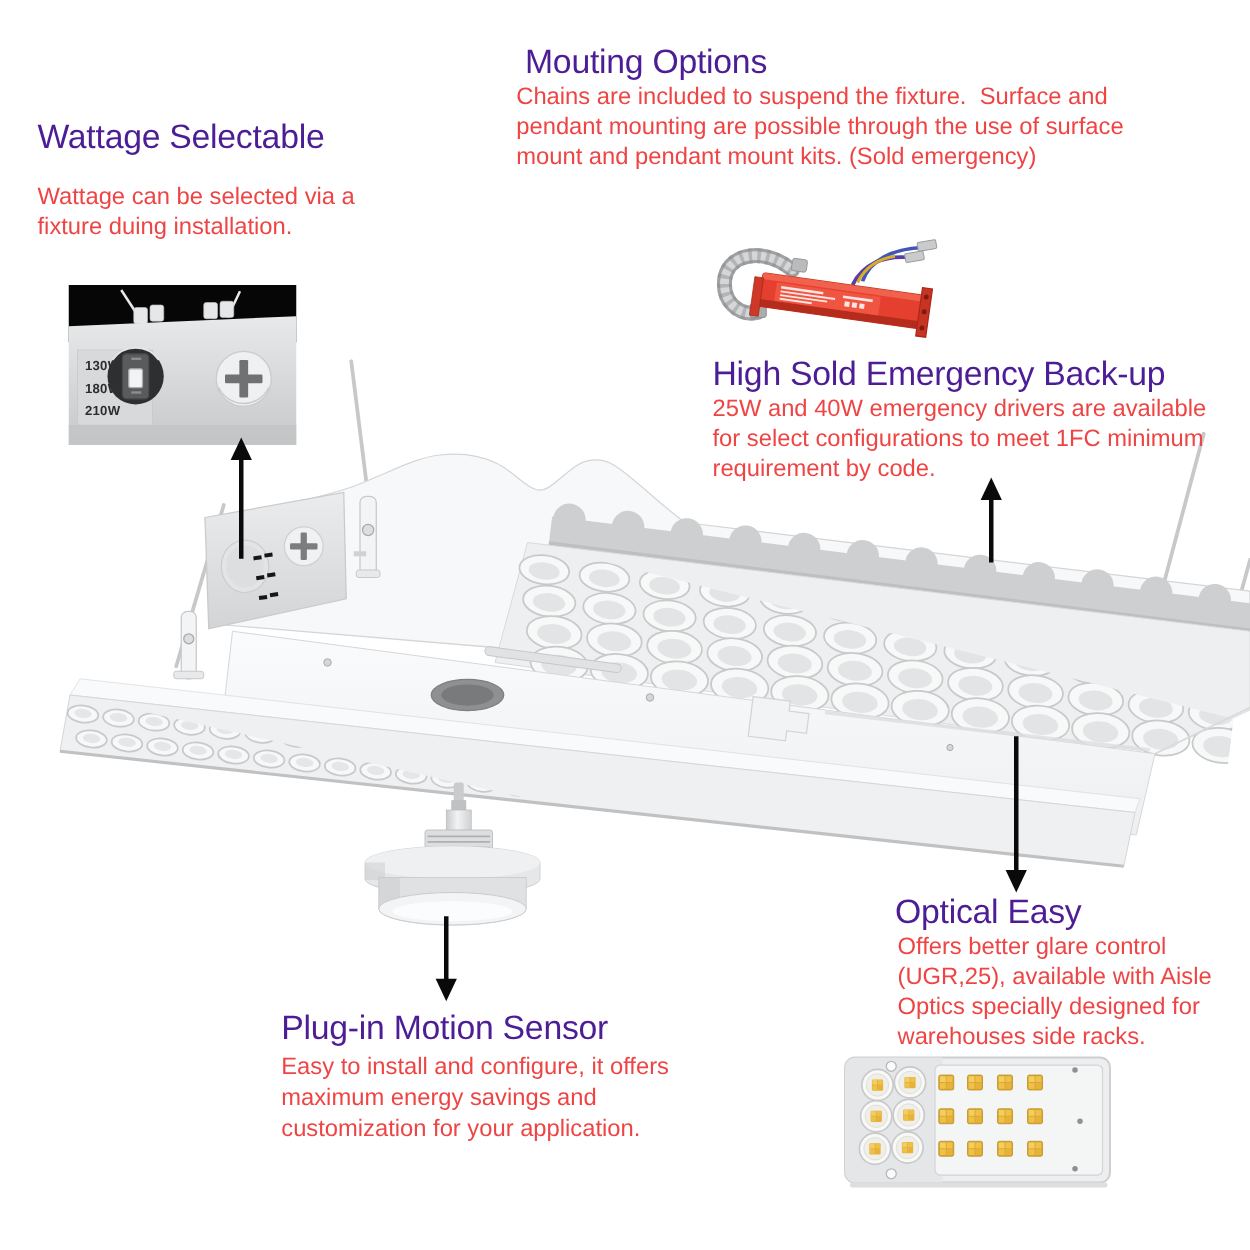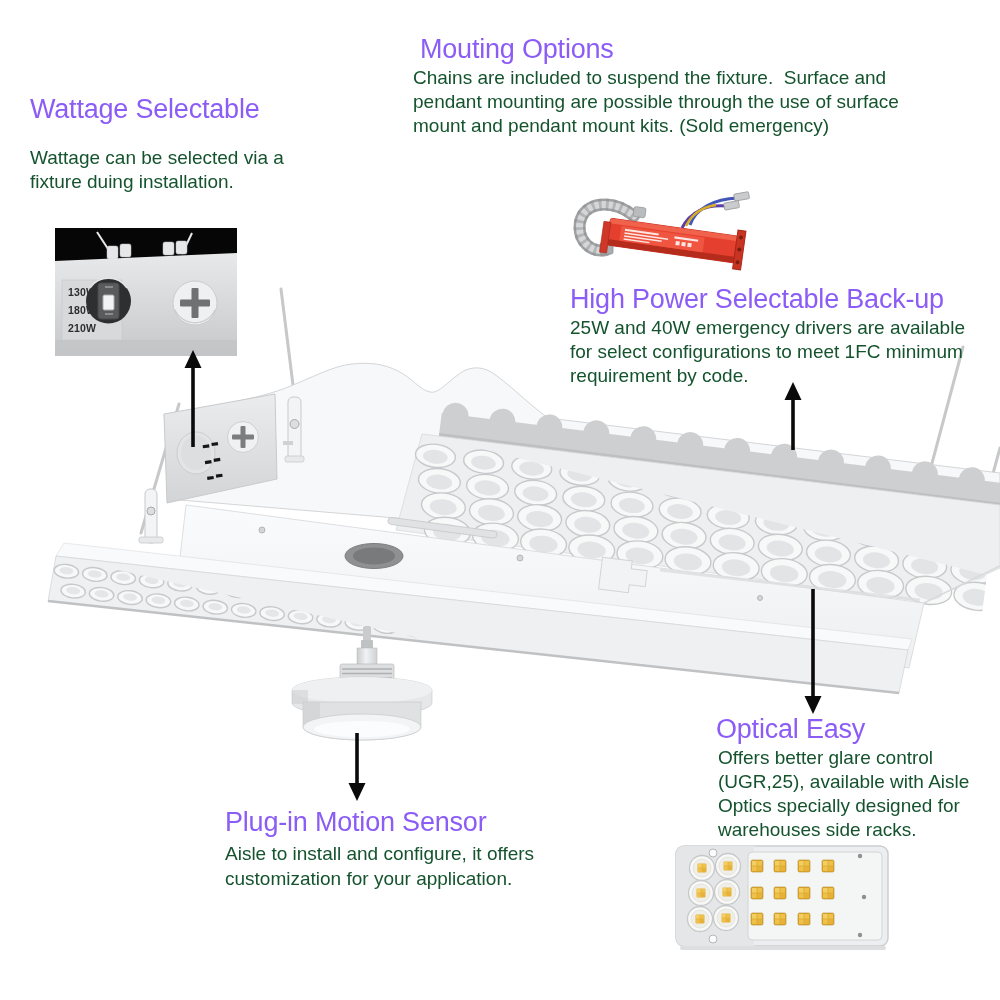--- a/index.html
+++ b/index.html
@@ -1,21 +1,21 @@
 <!DOCTYPE html>
 <html><head>
 <meta charset="utf-8">
 <style>
   html,body{margin:0;padding:0;background:#fff;}
   .stage{position:relative;width:1000px;height:1000px;background:#ffffff;overflow:hidden;
          font-family:"Liberation Sans",sans-serif;color:#000;}
   .stage svg{position:absolute;left:0;top:0;}
   .callout{position:absolute;}
-  .callout h2{margin:0;font-size:27px;font-weight:400;line-height:34px;color:#8b5cf6;letter-spacing:-0.2px;}
-  .callout .ln{font-size:19px;line-height:24px;white-space:pre;color:#14532d;}
+  .callout h2{margin:0;font-size:27px;font-weight:400;line-height:34px;color:#4c1d95;letter-spacing:-0.2px;}
+  .callout .ln{font-size:19px;line-height:24px;white-space:pre;color:#ef4444;}
   .callout.sensor .ln{line-height:25px;}
   .lens-o{fill:#f7f8f8;stroke:#c7c9cb;stroke-width:1.4;}
   .lens-i{fill:#e2e4e6;stroke:none;}
   .oval-i{fill:#e4e6e8;stroke:none;}
   .bump{fill:#cdcfd1;}
   .wire{stroke:#c6c8ca;stroke-width:3;stroke-linecap:round;}
   .arrow{fill:#0a0a0a;}
   .ashaft{stroke:#0a0a0a;stroke-width:3.6;}
   svg text{font-family:"Liberation Sans",sans-serif;}
   .wlabel{font-size:10.5px;font-weight:bold;fill:#2b2d2f;letter-spacing:.2px;}
@@ -524,39 +524,40 @@
 <div class="callout" style="left:413px;top:32px;">
   <h2 style="margin-left:7px;">Mouting Options</h2>
   <div>
     <div class="ln">Chains are included to suspend the fixture.  Surface and</div>
     <div class="ln">pendant mounting are possible through the use of surface</div>
     <div class="ln">mount and pendant mount kits. (Sold emergency)</div>
   </div>
 </div>
 
 <div class="callout" style="left:570px;top:282px;">
-  <h2>High Power Selectable Back-up</h2>
+  <h2>High Sold Emergency Back-up</h2>
   <div>
     <div class="ln">25W and 40W emergency drivers are available</div>
     <div class="ln">for select configurations to meet 1FC minimum</div>
     <div class="ln">requirement by code.</div>
   </div>
 </div>
 
 <div class="callout" style="left:716px;top:712px;">
   <h2>Optical Easy</h2>
   <div style="margin-left:2px;">
     <div class="ln">Offers better glare control</div>
     <div class="ln">(UGR,25), available with Aisle</div>
     <div class="ln">Optics specially designed for</div>
     <div class="ln">warehouses side racks.</div>
   </div>
 </div>
 
 <div class="callout sensor" style="left:225px;top:805px;">
   <h2>Plug-in Motion Sensor</h2>
   <div style="margin-top:2px;">
-    <div class="ln">Aisle to install and configure, it offers</div>
+    <div class="ln">Easy to install and configure, it offers</div>
+    <div class="ln">maximum energy savings and</div>
     <div class="ln">customization for your application.</div>
   </div>
 </div>
 
 </div>
 
 </body></html>

